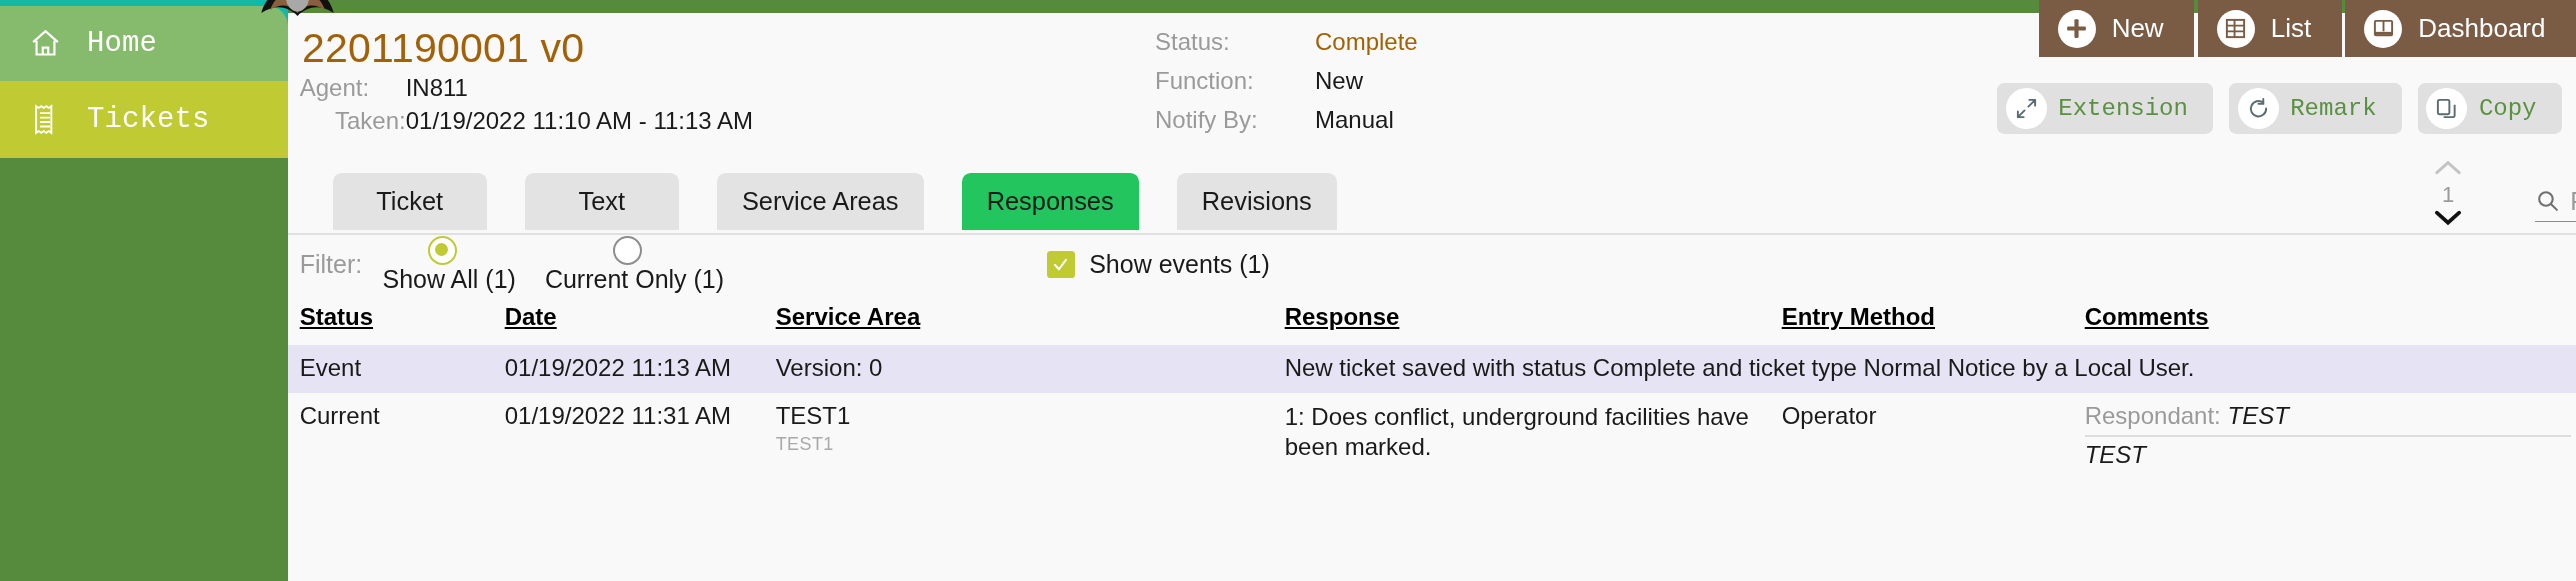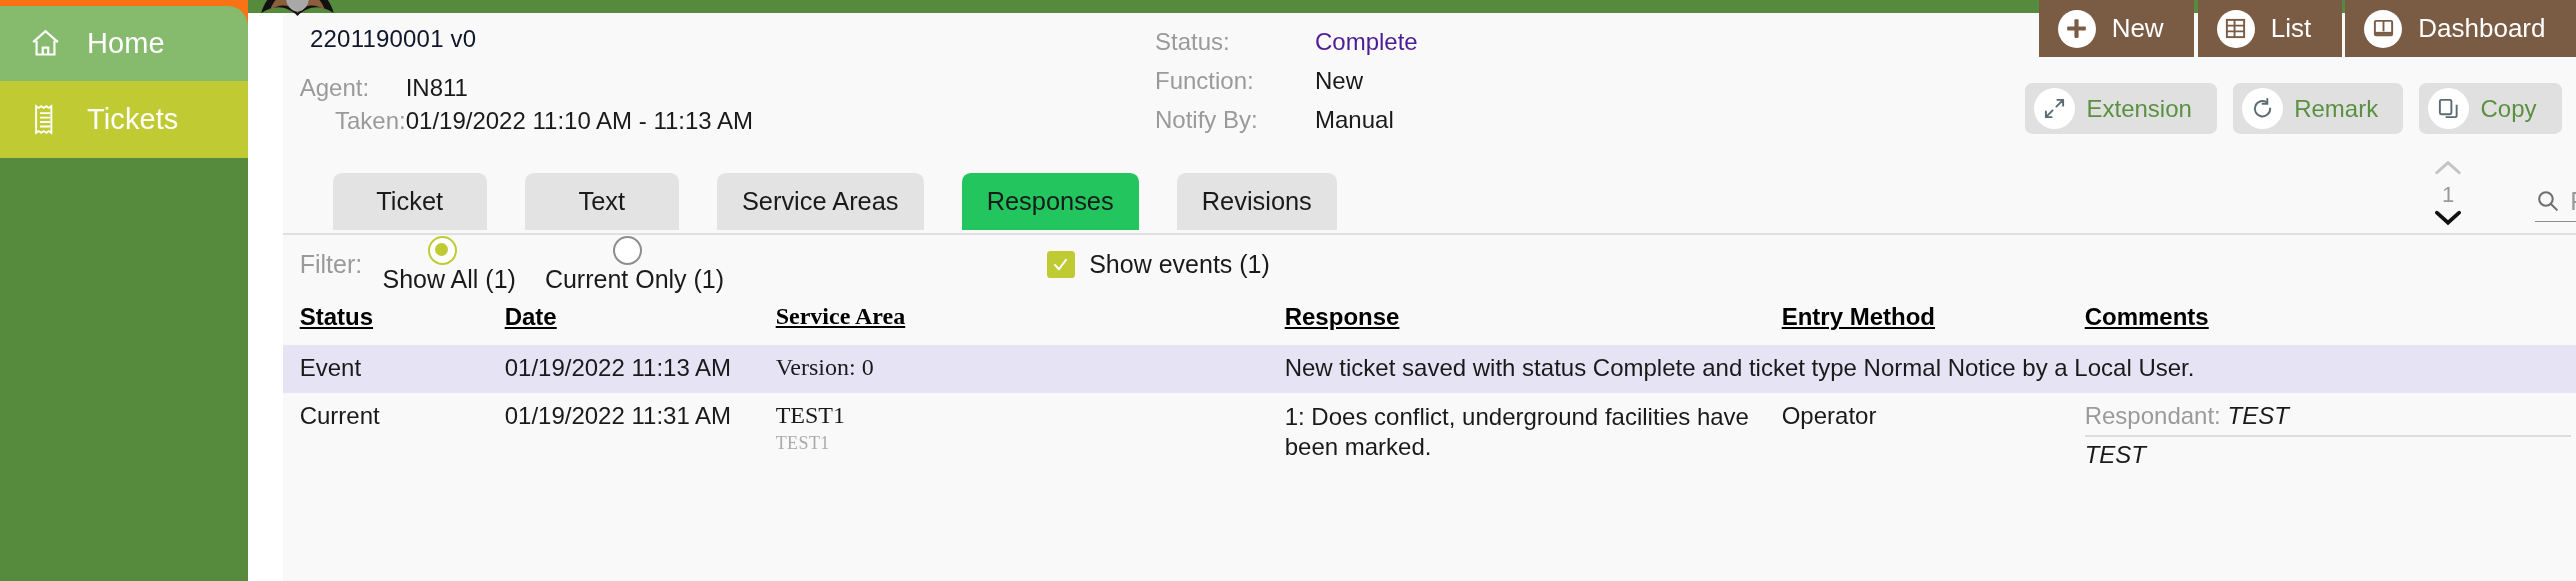--- a/index.html
+++ b/index.html
@@ -12,23 +12,24 @@
   .app { position: relative; width: 2576px; height: 582px; background:#fff; }
 
   
   .topstrip {
     position:absolute; left:0; top:0; width:2576px; height:13px;
     background:#568a3d;
   }
 
   
   .sidebar {
-    position:absolute; left:0; top:0; width:248px; height:582px;
-    background:#f97316;
+    position:absolute; left:0; top:0; width:288px; height:582px;
+    background:#14b8a6;
     z-index:5;
+    font-family:Liberation Mono, monospace;
   }
   .nav-item {
     position:relative;
     display:flex; align-items:center;
     height:75px;
     padding-left:22px;
     color:#ffffff;
     font-size:29px;
     letter-spacing:0.1px;
   }
@@ -46,28 +47,28 @@
 
   
   .main {
     position:absolute; left:283px; top:13px; right:0; bottom:0;
     background:#f9f9f9;
   }
 
   
   .hdr { position:relative; height:145px; }
   .ticket-no {
-    position:absolute; left:27px; top:12.3px;
-    font-size:24px; color:#0f172a; font-weight:400;
+    position:absolute; left:19px; top:12.3px;
+    font-size:41px; color:#a16207; font-weight:400;
     letter-spacing:0.2px;
   }
   .kv { position:absolute; font-size:24px; white-space:nowrap; }
   .kv .k { color:#9a9a9a; }
   .kv .v { color:#1a1a1a; }
-  .kv .v.red { color:#4c1d95; }
+  .kv .v.red { color:#a16207; }
 
   .k1 { left:16.7px; top:61px; }
   .k1 .k { display:inline-block; width:106px; }
   .k2 { left:16.7px; top:94px; }
   .k2 .k { display:inline-block; width:106px;text-align:right; }
   .k3 { left:872px; top:14.5px; }
   .k3 .k { display:inline-block; width:160px; }
   .k4 { left:872px; top:54px; }
   .k4 .k { display:inline-block; width:160px; }
   .k5 { left:872px; top:93px; }
@@ -86,21 +87,21 @@
   }
   .circle-ico {
     width:38px; height:38px; border-radius:50%;
     background:#ffffff; display:flex; align-items:center; justify-content:center;
     flex:0 0 auto;
   }
   .circle-ico svg { display:block; }
 
   
   .graybar {
-    position:absolute; right:14.5px; top:70px; display:flex; gap:16px;
+    position:absolute; right:14.5px; top:70px; display:flex; gap:16px;font-family:Liberation Mono, monospace;
   }
   .gray-btn {
     display:flex; align-items:center; gap:11.6px;
     background:#e0e0e0; color:#5a9141;
     height:51px; padding:0 25px 0 8.7px;
     border-radius:7.3px;
     font-size:24px;
     cursor:pointer;
   }
   .gray-btn .circle-ico { width:41px; height:41px; }
@@ -177,21 +178,21 @@
   
   .table { position:absolute; left:16.7px; top:290px; width:2276px; }
   .thead {
     display:flex; 
     height:42px;
     font-size:24px; font-weight:bold; color:#000;
   }
   .thead span { text-decoration:underline; cursor:pointer; }
   .col-status   { width:205px; flex:0 0 auto; }
   .col-date     { width:271px; flex:0 0 auto; }
-  .col-area     { width:509px; flex:0 0 auto;font-family:Liberation Serif, serif; }
+  .col-area     { width:509px; flex:0 0 auto; }
   .col-resp     { width:497px; flex:0 0 auto; }
   .col-entry    { width:303px; flex:0 0 auto; }
   .col-comments { width:auto;  flex:1 1 auto; }
 
   .trow {
     display:flex; align-items:flex-start;
     font-size:24px; color:#1a1a1a;
     padding:8.7px 0 7.3px;
     min-height:48px;
   }

